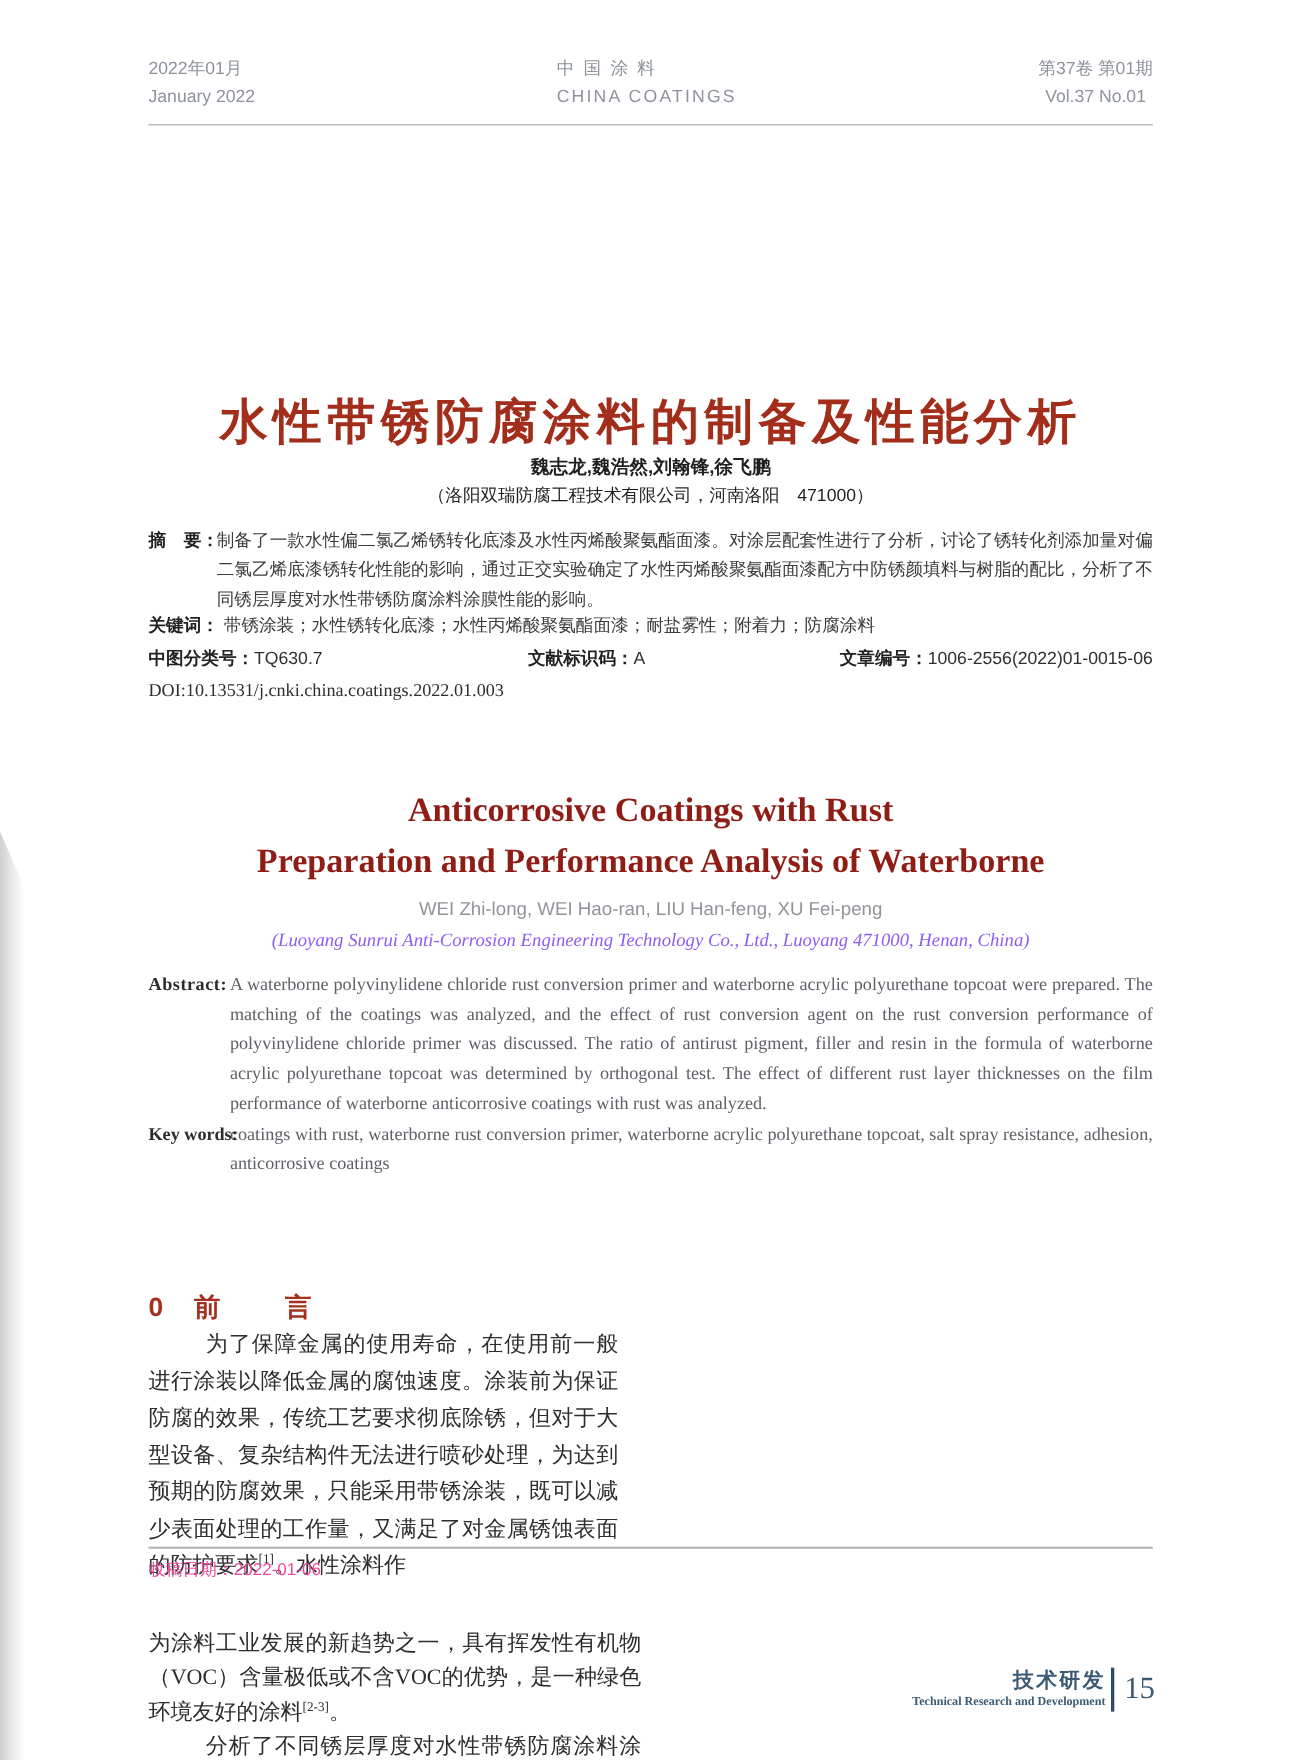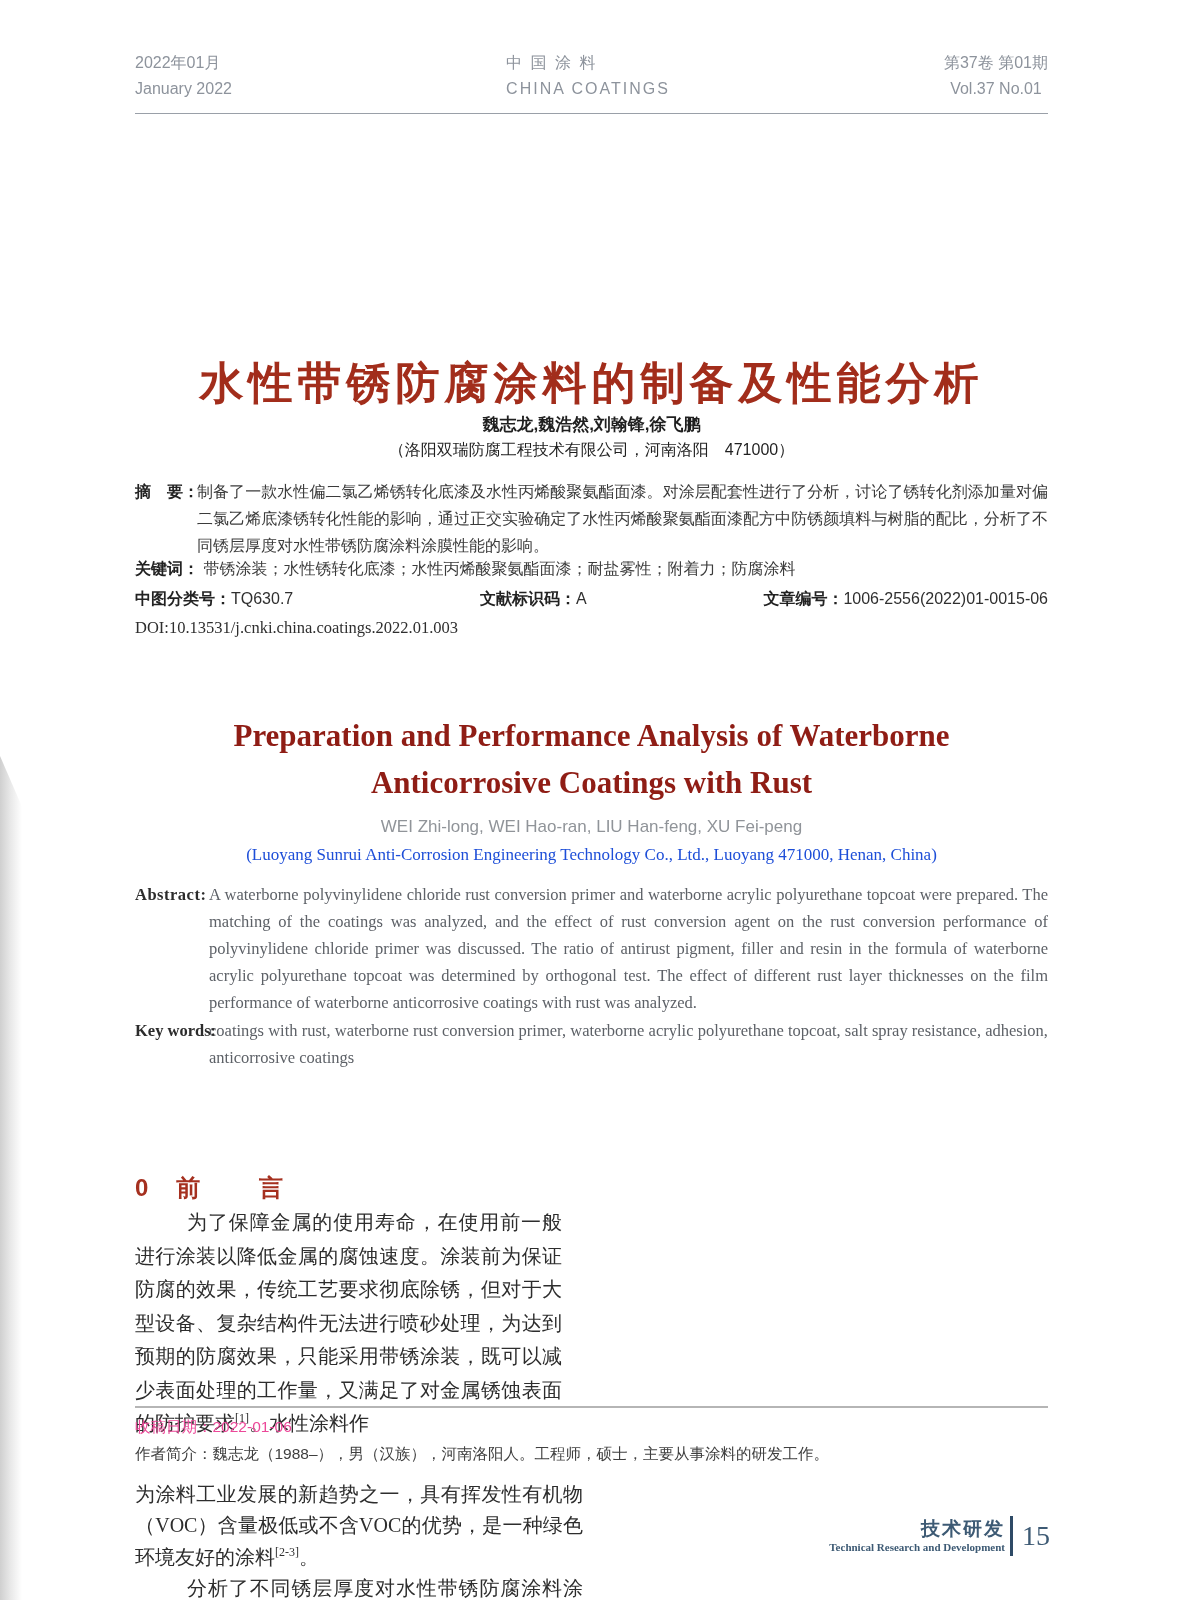--- a/index.html
+++ b/index.html
@@ -53,21 +53,21 @@
     font-family:"Liberation Serif",serif;font-size:16.5px;color:#2e2e2e;}
 
   
   .title-en{
     position:absolute;left:135px;top:712px;width:913px;text-align:center;
     font-family:"Liberation Serif",serif;font-weight:bold;font-size:31px;line-height:47px;color:#8f1d15;
   }
   .authors-en{position:absolute;left:135px;top:817px;width:913px;text-align:center;
     font-size:17px;color:#909499;}
   .affil-en{position:absolute;left:135px;top:845px;width:913px;text-align:center;
-    font-family:"Liberation Serif",serif;font-size:17px;color:#1d4ed8;}
+    font-family:"Liberation Serif",serif;font-style:italic;font-size:17px;color:#8b5cf6;}
 
   
   .abstract-en{
     position:absolute;left:135px;top:881px;width:913px;padding-left:74px;box-sizing:border-box;
     font-family:"Liberation Serif",serif;font-size:16.5px;line-height:27px;text-align:justify;color:#5d6167;
   }
   .abstract-en .lbl{position:absolute;left:0;top:0;font-weight:bold;color:#2c2c2c;letter-spacing:.5px;}
   .keywords-en{
     position:absolute;left:135px;top:1017px;width:913px;padding-left:74px;box-sizing:border-box;
     font-family:"Liberation Serif",serif;font-size:16.5px;line-height:27px;text-align:justify;color:#5d6167;
@@ -149,22 +149,22 @@
       <span class="lbl">文献标识码：</span><span>A</span>
     </span>
     <span class="item meta-id">
       <span class="lbl">文章编号：</span><span>1006-2556(2022)01-0015-06</span>
     </span>
   </div>
 
   <div class="doi-line">DOI:10.13531/j.cnki.china.coatings.2022.01.003</div>
 
   <h2 class="title-en" style="margin:0;">
+    <div>Anticorrosive Coatings with Rust</div>
     <div>Preparation and Performance Analysis of Waterborne</div>
-    <div>Anticorrosive Coatings with Rust</div>
   </h2>
   <div class="authors-en">WEI Zhi-long, WEI Hao-ran, LIU Han-feng, XU Fei-peng</div>
   <div class="affil-en">(Luoyang Sunrui Anti-Corrosion Engineering Technology Co., Ltd., Luoyang 471000, Henan, China)</div>
 
   <div class="abstract-en">
     <span class="lbl">Abstract:</span>
     <span>A waterborne polyvinylidene chloride rust conversion primer and waterborne acrylic polyurethane topcoat were prepared. The matching of the coatings was analyzed, and the effect of rust conversion agent on the rust conversion performance of polyvinylidene chloride primer was discussed. The ratio of antirust pigment, filler and resin in the formula of waterborne acrylic polyurethane topcoat was determined by orthogonal test. The effect of different rust layer thicknesses on the film performance of waterborne anticorrosive coatings with rust was analyzed.</span>
   </div>
 
   <div class="keywords-en">
@@ -182,21 +182,20 @@
       <p class="indent"><span>为了保障金属的使用寿命，在使用前一般进行涂装以降低金属的腐蚀速度。涂装前为保证防腐的效果，传统工艺要求彻底除锈，但对于大型设备、复杂结构件无法进行喷砂处理，为达到预期的防腐效果，只能采用带锈涂装，既可以减少表面处理的工作量，又满足了对金属锈蚀表面的防护要求</span><sup class="ref">[1]</sup><span>。水性涂料作</span></p>
     </div>
     <div class="col-r">
       <p><span>为涂料工业发展的新趋势之一，具有挥发性有机物（VOC）含量极低或不含VOC的优势，是一种绿色环境友好的涂料</span><sup class="ref">[2-3]</sup><span>。</span></p>
       <p class="indent"><span>分析了不同锈层厚度对水性带锈防腐涂料涂膜性能的影响，能将铁锈转化为稳定的或者有保护作用的物质，使锈蚀层成为坚实并能很好附着于钢铁表面的物质</span><sup class="ref">[4]</sup><span>。以水性偏二氯乙烯乳液为主要成膜物质，添</span></p>
     </div>
   </div>
 
   <div class="foot-rule"></div>
   <div class="foot-received">收稿日期：2022-01-06</div>
-  <div class="foot-bio">作者简介：魏志龙（1988–），男（汉族），河南洛阳人。工程师，硕士，主要从事涂料的研发工作。</div>
 
   <div class="page-marker">
     <div class="pm-text">
       <div class="pm-cn">技术研发</div>
       <div class="pm-en">Technical Research and Development</div>
     </div>
     <div class="pm-bar"></div>
     <div class="pm-num">15</div>
   </div>
 

